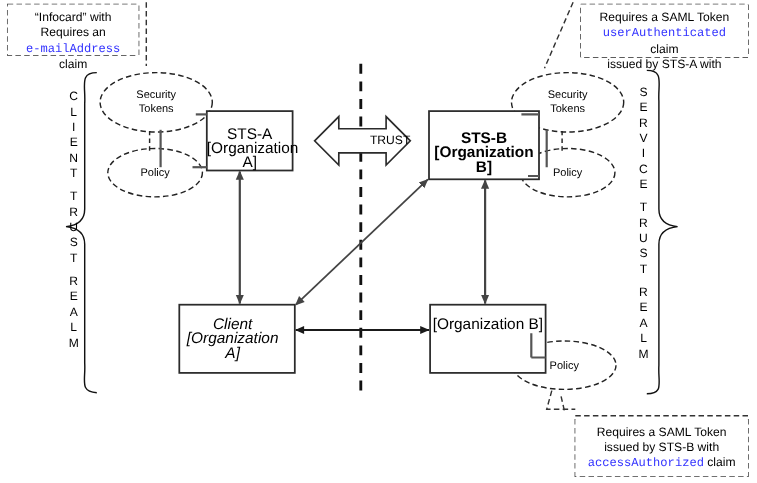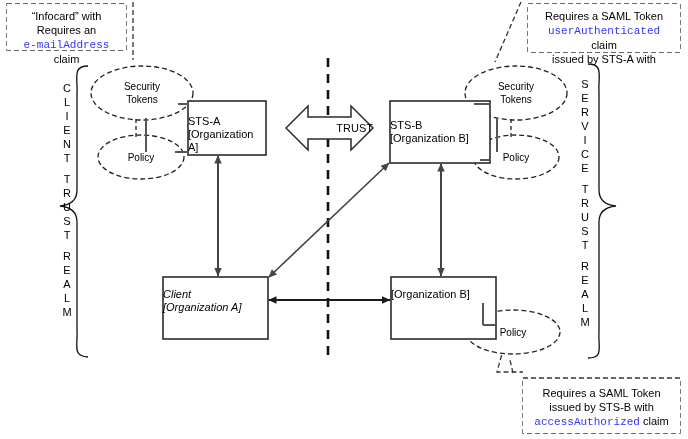--- a/index.html
+++ b/index.html
@@ -42,21 +42,22 @@
   .realm-letter {
     position: absolute;
     font-family: "Liberation Sans", sans-serif;
     font-size: 11px;
     color: #000000;
     text-align: center;
     width: 14px;
   }
   .boxlabel {
     position: absolute;
-    font-size: 11px;
+    text-align: center;
+    font-size: 14px;
     line-height: 13px;
     color: #000000;
   }
   .elabel {
     position: absolute;
     text-align: center;
     font-size: 10px;
     line-height: 13px;
     color: #000000;
   }
@@ -198,21 +199,21 @@
         <div class="realm-letter" style="position: static; height: 14px;">L</div>
         <div class="realm-letter" style="position: static; height: 14px;">M</div>
       </div>
   </div>
 
   <div class="boxlabel" style="left:188px; top:115px; width:78px;">
     <div>STS-A</div>
     <div>[Organization A]</div>
   </div>
 
-  <div class="boxlabel" style="left:390px; top:119px; width:100px;">
+  <div class="boxlabel" style="left:390px; top:119px; width:100px;font-weight:bold;">
     <div>STS-B</div>
     <div>[Organization B]</div>
   </div>
 
   <div class="boxlabel" style="left:163px; top:288px; width:97px;font-style:italic;">
     <div>Client</div>
     <div>[Organization A]</div>
   </div>
 
   <div class="boxlabel" style="left:391px; top:288px; width:105px;">

